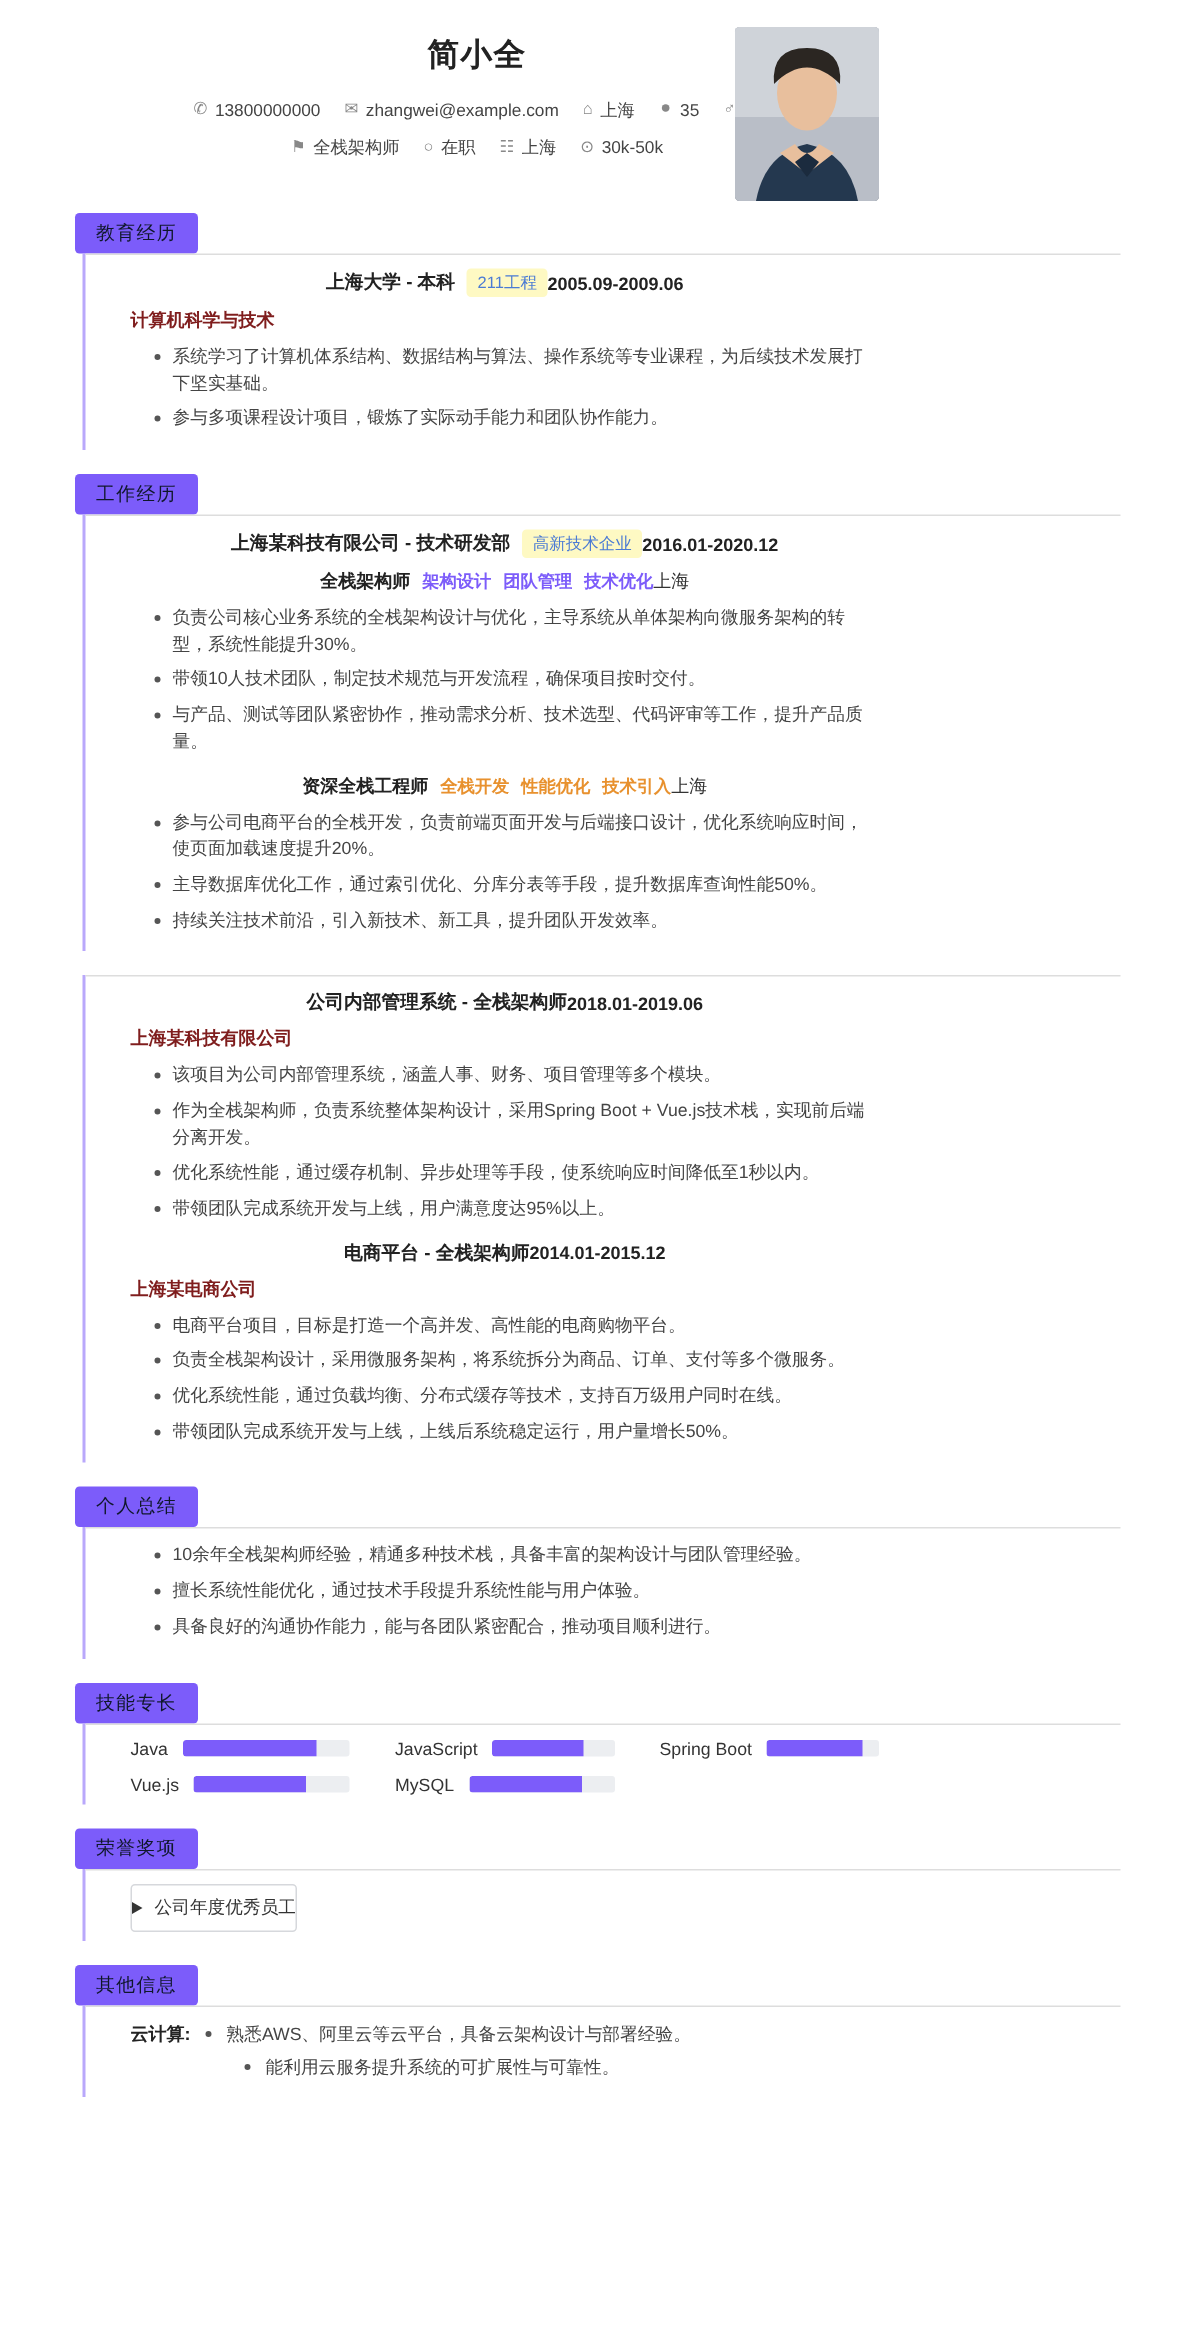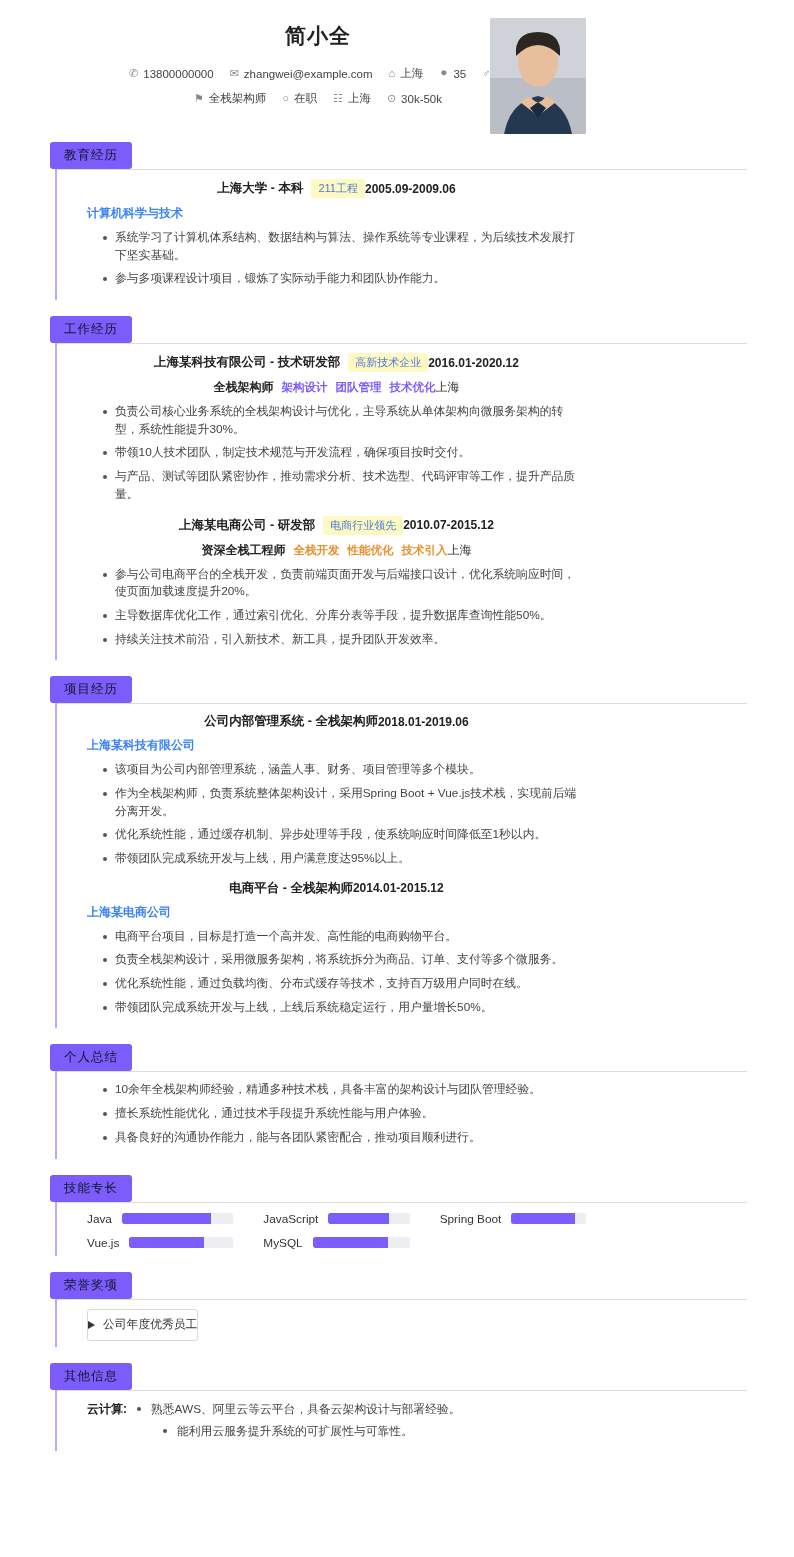--- a/index.html
+++ b/index.html
@@ -86,21 +86,21 @@
   .title-main { font-weight: bold; font-size: 12.5px; color: #222; }
   .date { font-weight: bold; font-size: 12px; color: #222; white-space: nowrap; }
   .loc { font-size: 12px; color: #333; white-space: nowrap; }
   .tag-blue {
     background: #fef9c3;
     color: #4b7bd4;
     font-size: 11px;
     padding: 2px 7px;
     border-radius: 3px;
   }
-  .subtitle { font-weight: bold; font-size: 12px; color: #3b82f6; margin-bottom: 7px; }
+  .subtitle { font-weight: bold; font-size: 12px; color: #7f1d1d; margin-bottom: 7px; }
   .role { font-weight: bold; font-size: 12px; color: #222; }
   .tag-purple { color: #7c5cfa; font-size: 11.5px; font-weight: bold; }
   .tag-orange { color: #e8912e; font-size: 11.5px; font-weight: bold; }
 
   ul.bullets { margin: 0; padding: 0 0 0 16px; list-style: none; }
   ul.bullets li {
     position: relative;
     font-size: 11.8px;
     line-height: 1.5;
     color: #444;
@@ -276,47 +276,37 @@
           </div>
           <ul class="bullets">
             <li>负责公司核心业务系统的全栈架构设计与优化，主导系统从单体架构向微服务架构的转型，系统性能提升30%。</li>
             <li>带领10人技术团队，制定技术规范与开发流程，确保项目按时交付。</li>
             <li>与产品、测试等团队紧密协作，推动需求分析、技术选型、代码评审等工作，提升产品质量。</li>
           </ul>
         </div>
         <div class="entry">
           <div class="row">
             <div class="row-left">
-              <span class="title-main">上海某电商公司 - 研发部</span>
-              <span class="tag-blue">电商行业领先</span>
-            </div>
-            <span class="date">2010.07-2015.12</span>
-          </div>
-          <div class="row">
-            <div class="row-left">
               <span class="role">资深全栈工程师</span>
               <span class="tag-orange">全栈开发</span>
               <span class="tag-orange">性能优化</span>
               <span class="tag-orange">技术引入</span>
             </div>
             <span class="loc">上海</span>
           </div>
           <ul class="bullets">
             <li>参与公司电商平台的全栈开发，负责前端页面开发与后端接口设计，优化系统响应时间，使页面加载速度提升20%。</li>
             <li>主导数据库优化工作，通过索引优化、分库分表等手段，提升数据库查询性能50%。</li>
             <li>持续关注技术前沿，引入新技术、新工具，提升团队开发效率。</li>
           </ul>
         </div>
       </div>
   </div>
 
   <div class="section">
-    <div class="sec-head">
-      <span class="sec-title">项目经历</span>
-    </div>
     <div class="sec-body" id="proj-body">
         <div class="entry">
           <div class="row">
             <div class="row-left">
               <span class="title-main">公司内部管理系统 - 全栈架构师</span>
             </div>
             <span class="date">2018.01-2019.06</span>
           </div>
           <div class="subtitle">上海某科技有限公司</div>
           <ul class="bullets">

